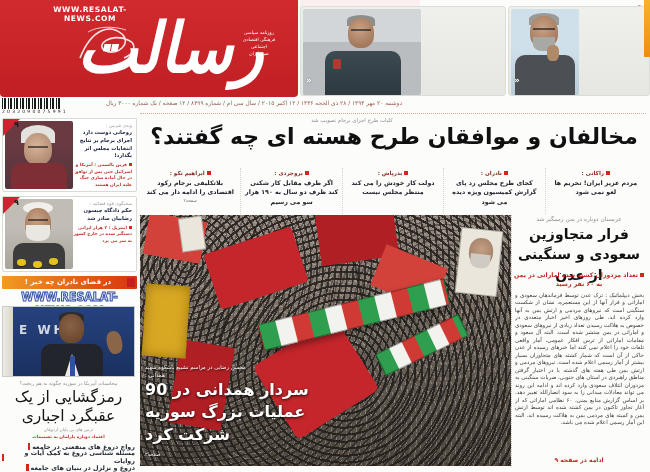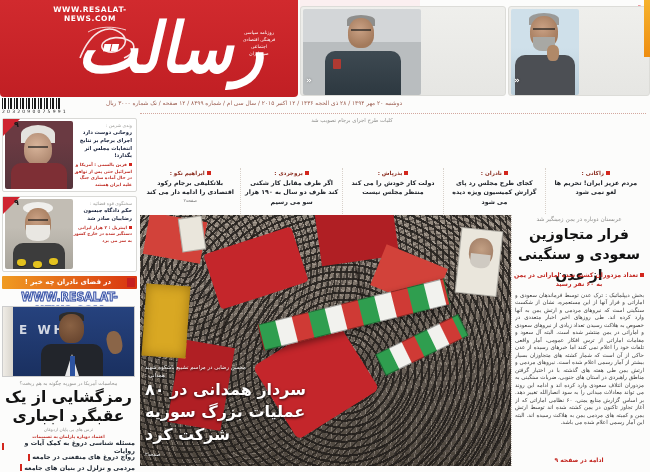--- a/index.html
+++ b/index.html
@@ -86,21 +86,21 @@
   .ob-pillar{position:absolute;left:0;top:0;width:10px;height:71px;background:linear-gradient(90deg,#efece6,#d8d4cc);}
   .ob-letters{position:absolute;left:16px;top:16px;color:rgba(255,255,255,.8);font-size:12px;letter-spacing:3px;font-weight:bold;direction:ltr;}
   .ob-head{position:absolute;left:56px;top:7px;width:25px;height:29px;border-radius:46% 46% 42% 42%;background:radial-gradient(circle at 45% 40%,#8a6244,#6b4831 75%);}
   .ob-hair{position:absolute;left:56px;top:5px;width:25px;height:9px;border-radius:50% 50% 0 0;background:#2c2c2c;}
   .ob-suit{position:absolute;left:38px;bottom:0;width:62px;height:32px;border-radius:10px 10px 0 0;background:#22252b;}
   .ob-shirt{position:absolute;left:62px;bottom:0;width:14px;height:22px;background:#e9e9ea;clip-path:polygon(50% 0,100% 100%,0 100%);}
   .ob-tie{position:absolute;left:67px;bottom:0;width:5px;height:20px;background:#2d53a0;}
   .ob-hand{position:absolute;left:104px;top:24px;width:15px;height:23px;border-radius:42%;background:#8a6548;transform:rotate(-12deg);}
 
   .ob-caption{left:2px;top:380px;width:133px;text-align:center;color:#8f8f8d;font-size:5px;}
-  .decode-h{left:2px;top:388px;width:133px;text-align:center;color:#141414;font-size:15.5px;font-weight:bold;line-height:1.22;}
+  .decode-h{left:2px;top:388px;width:133px;text-align:center;color:#141414;font-size:15.5px;font-weight:normal;line-height:1.22;}
   .decode-s1{left:2px;top:427px;width:133px;text-align:center;color:#8f8f8d;font-size:4.4px;}
   .decode-s2{left:2px;top:434px;width:133px;text-align:center;color:#c03028;font-size:4.4px;font-weight:bold;}
   .bullets{left:2px;top:442px;width:133px;}
   .brow{display:flex;direction:rtl;justify-content:flex-start;align-items:center;height:9.5px;margin-bottom:1px;}
   .brow .btx{font-size:6.4px;font-weight:bold;color:#1c2530;}
   .brow .bbar{width:2.5px;height:7px;background:#d3261d;margin-right:2px;}
 
   
   .funeral{left:140px;top:215px;width:371px;height:251px;overflow:hidden;background:
     repeating-radial-gradient(circle at 12% 20%,rgba(40,36,32,.85) 0 1.5px,transparent 1.5px 6px),
@@ -191,20 +191,21 @@
       <div style="position:absolute;left:36px;top:36px;width:12px;height:16px;border-radius:40%;background:#b08968;"></div>
       <span class="more-icon">«</span>
     </div>
   </div>
   <div class="abs orange-strip"></div>
 
   <div class="abs dateline">دوشنبه ۲۰ مهر ۱۳۹۴ / ۲۸ ذی الحجه ۱۴۳۶ / ۱۲ اکتبر ۲۰۱۵ / سال سی ام / شماره ۸۴۹۹ / ۱۲ صفحه / تک شماره ۳۰۰۰ ریال</div>
   <div class="abs rule-dotted"></div>
 
   <div class="abs lead-kicker">کلیات طرح اجرای برجام تصویب شد</div>
+  <div class="abs lead-headline">مخالفان و موافقان طرح هسته ای چه گفتند؟</div>
 
   <div class="abs quotes">
     <div class="quote">
       <div class="q-name"><span class="q-sq"></span><span>زاکانی :</span></div>
       <div class="q-text">مردم عزیز ایران! تحریم ها لغو نمی شود</div>
     </div>
     <div class="quote">
       <div class="q-name"><span class="q-sq"></span><span>نادران :</span></div>
       <div class="q-text">کجای طرح مجلس رد پای گزارش کمیسیون ویژه دیده می شود</div>
     </div>
@@ -275,29 +276,29 @@
     <div class="ob-tie"></div>
     <div class="ob-hand"></div>
   </div>
   <div class="abs ob-caption">محاسبات آمریکا در سوریه چگونه به هم ریخت؟</div>
   <div class="abs decode-h">رمزگشایی از یک عقبگرد اجباری</div>
   <div class="abs decode-s1">ترس های بی پایان اردوغان</div>
   <div class="abs decode-s2">اعتماد دوباره پارلمان به تصمیمات</div>
 
   <div class="abs bullets">
     <div class="brow">
+        <span class="btx">رواج دروغ های منفعتی در جامعه</span>
+        <span class="bbar"></span>
+      </div>
+    <div class="brow">
         <span class="btx">مسئله شناسی دروغ به کمک آیات و روایات</span>
         <span class="bbar"></span>
       </div>
     <div class="brow">
-        <span class="btx">رواج دروغ های منفعتی در جامعه</span>
-        <span class="bbar"></span>
-      </div>
-    <div class="brow">
-        <span class="btx">مردمی و تزلزل در بنیان های جامعه</span>
+        <span class="btx">دروغ و تزلزل در بنیان های جامعه</span>
         <span class="bbar"></span>
       </div>
   </div>
 
   <div class="abs funeral">
     <div class="pole" style="left:96px;top:10px;height:120px;transform:rotate(18deg);"></div>
     <div class="pole" style="left:214px;top:0;height:100px;transform:rotate(-12deg);"></div>
     <div class="flag f2" style="left:6px;top:2px;width:58px;height:42px;transform:rotate(10deg);"></div>
     <div class="flag" style="left:70px;top:24px;width:92px;height:58px;transform:rotate(-18deg);border-radius:4px;"></div>
     <div class="flag f3" style="left:178px;top:-6px;width:78px;height:52px;transform:rotate(-8deg);"></div>
@@ -306,21 +307,21 @@
     <div class="flag f3" style="left:34px;top:128px;width:54px;height:84px;transform:rotate(10deg);"></div>
     <div class="yflag"></div>
     <div class="coffin"></div>
     <div class="coffin2"></div>
     <div class="placard pl1">
       <div class="pface"></div>
         <div class="pbeard"></div>
     </div>
     <div class="placard pl2"></div>
     <div class="abs fun-kicker">محسن رضایی در مراسم تشییع باشکوه شهید همدانی :</div>
-    <div class="abs fun-headline">سردار همدانی در ۸۰ عملیات بزرگ سوریه شرکت کرد</div>
+    <div class="abs fun-headline">سردار همدانی در 90 عملیات بزرگ سوریه شرکت کرد</div>
     <div class="abs fun-page">صفحه۲</div>
   </div>
 
   <div class="abs col-divider"></div>
   <div class="abs yemen-kicker">عربستان دوباره در یمن زمینگیر شد</div>
   <div class="abs yemen-headline">فرار متجاوزین سعودی و سنگینی از عدن</div>
   <div class="abs yemen-sub"><span class="q-sq"></span><span>تعداد مزدوران کشته شده اماراتی در یمن به ۶۰ نفر رسید</span></div>
   <div class="abs yemen-body">بخش دیپلماتیک : ترک عدن توسط فرماندهان سعودی و اماراتی و فرار آنها از این مستعمره، نشان از شکست سنگینی است که نیروهای مردمی و ارتش یمن به آنها وارد کرده اند. طی روزهای اخیر اخبار متعددی در خصوص به هلاکت رسیدن تعداد زیادی از نیروهای سعودی و اماراتی در یمن منتشر شده است. البته آل سعود و مقامات اماراتی از ترس افکار عمومی، آمار واقعی تلفات خود را اعلام نمی کنند اما خبرهای رسیده از عدن حاکی از آن است که شمار کشته های متجاوزان بسیار بیشتر از آمار رسمی اعلام شده است. نیروهای مردمی و ارتش یمن طی هفته های گذشته با در اختیار گرفتن مناطق راهبردی در استان های جنوبی، ضربات سنگینی به مزدوران ائتلاف سعودی وارد کرده اند و ادامه این روند می تواند معادلات میدانی را به سود انصارالله تغییر دهد. بر اساس گزارش منابع یمنی، ۶۰ نظامی اماراتی که از آغاز تجاوز تاکنون در یمن کشته شده اند توسط ارتش یمن و کمیته های مردمی یمن به هلاکت رسیده اند. البته این آمار رسمی اعلام شده می باشد.</div>
   <div class="abs yemen-footer">ادامه در صفحه ۹</div>
 

